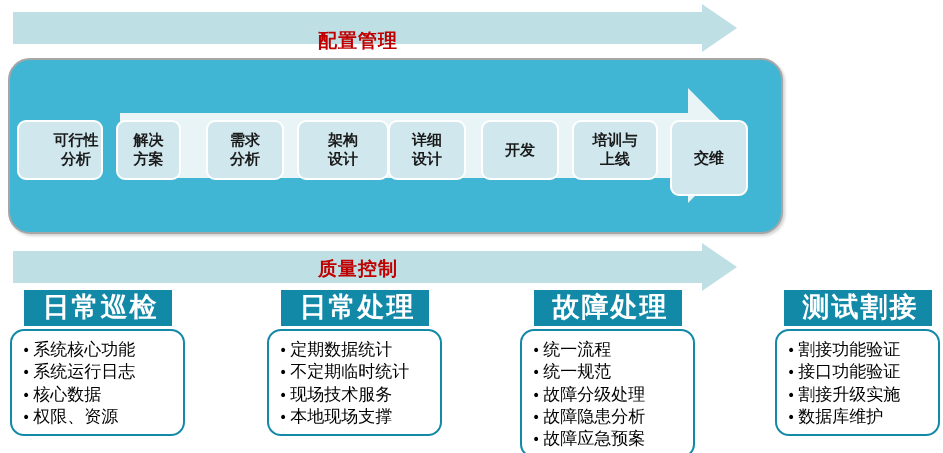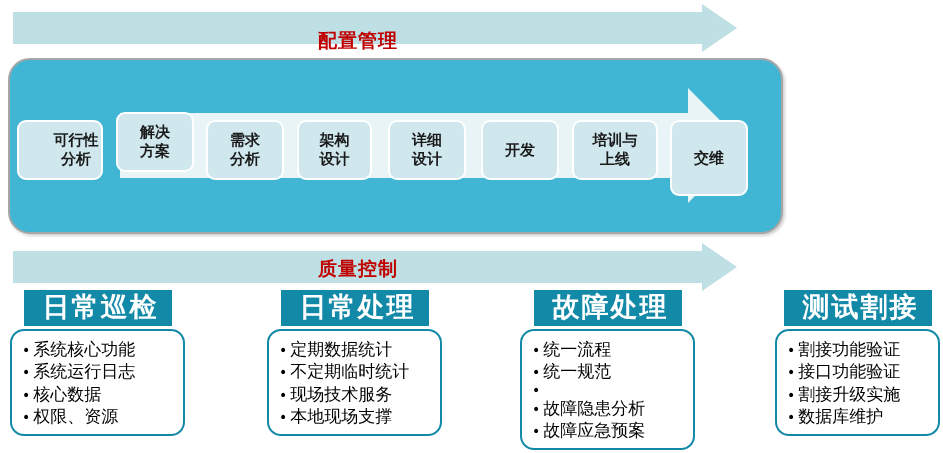--- a/index.html
+++ b/index.html
@@ -119,25 +119,25 @@
 </div>
 
 <div id="lifecycle-panel">
 
   <svg id="inner-arrow-svg" viewBox="0 0 625 115" preserveAspectRatio="none">
     <polygon points="0,25 568,25 568,0 625,57.5 568,115 568,90 0,90" fill="#e8f4f6"></polygon>
   </svg>
 
   <div class="stage-box" style="left:7px; top:60px; width:86px; height:60px;padding-left:32px;">可行性
 分析</div>
-  <div class="stage-box" style="left:106px; top:52px; width:78px; height:60px;">解决
+  <div class="stage-box" style="left:106px; top:60px; width:65px; height:60px;">解决
 方案</div>
   <div class="stage-box" style="left:196px; top:60px; width:78px; height:60px;">需求
 分析</div>
-  <div class="stage-box" style="left:287px; top:60px; width:75px; height:60px;">架构
+  <div class="stage-box" style="left:287px; top:60px; width:92px; height:60px;">架构
 设计</div>
   <div class="stage-box" style="left:378px; top:60px; width:78px; height:60px;">详细
 设计</div>
   <div class="stage-box" style="left:471px; top:60px; width:78px; height:60px;">开发</div>
   <div class="stage-box" style="left:562px; top:60px; width:86px; height:60px;">培训与
 上线</div>
   <div class="stage-box" style="left:660px; top:60px; width:78px; height:76px;">交维</div>
 </div>
 
 <div class="banner-arrow" id="bottom-banner" style="left:13px; top:243px; width:724px; height:48px;">
@@ -202,20 +202,21 @@
       <li>
           <span class="ops-bullet">•</span>
           <span>统一流程</span>
         </li>
       <li>
           <span class="ops-bullet">•</span>
           <span>统一规范</span>
         </li>
       <li>
           <span class="ops-bullet">•</span>
+          <span>故障分级处理</span>
         </li>
       <li>
           <span class="ops-bullet">•</span>
           <span>故障隐患分析</span>
         </li>
       <li>
           <span class="ops-bullet">•</span>
           <span>故障应急预案</span>
         </li>
     </ul>

